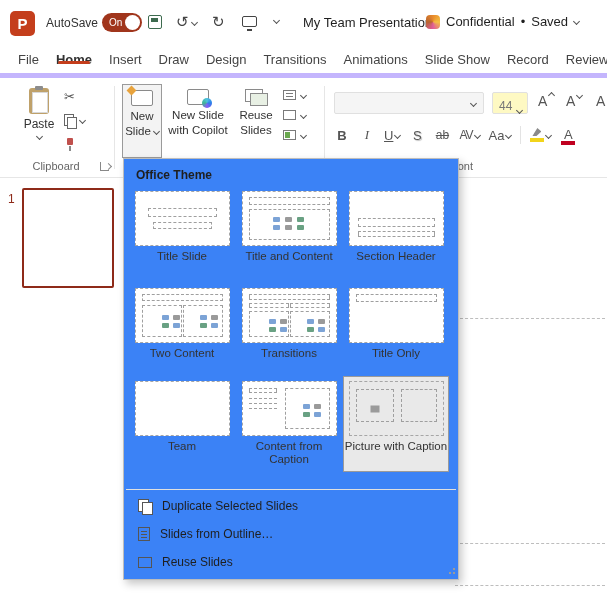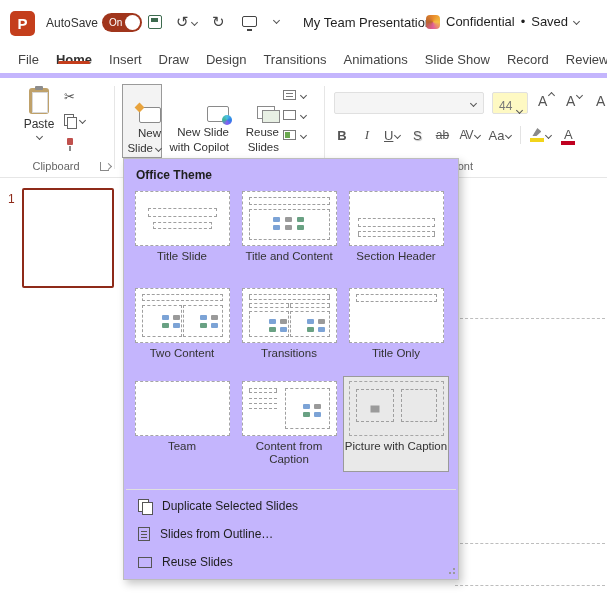--- a/index.html
+++ b/index.html
@@ -48,21 +48,21 @@
   .small-col { position:absolute; left:64px; top:10px; display:flex; flex-direction:column; gap:8px; }
   .small-btn { display:flex; align-items:center; gap:4px; height:16px; color:#555; }
   .scissors { font-size:13px; color:#555; }
   .copy-glyph { position:relative; width:12px; height:13px; }
   .copy-glyph::before { content:""; position:absolute; left:0; top:0; width:8px; height:10px; border:1px solid #666; background:#fff; }
   .copy-glyph::after { content:""; position:absolute; left:3px; top:3px; width:8px; height:10px; border:1px solid #666; background:#fff; }
   .painter-glyph { position:relative; width:12px; height:13px; }
   .painter-glyph::before { content:""; position:absolute; left:3px; top:0; width:6px; height:7px; background:#c0504d; border-radius:1px; }
   .painter-glyph::after { content:""; position:absolute; left:5px; top:8px; width:2px; height:5px; background:#8a8a8a; }
 
-  .big-btn { position:absolute; top:6px; display:flex; flex-direction:column; align-items:flex-end; padding-top:22px; gap:2px; font-size:11.5px; color:#333; text-align:center; line-height:13px; }
+  .big-btn { position:absolute; top:6px; display:flex; flex-direction:column; align-items:center; padding-top:5px; gap:2px; font-size:11.5px; color:#333; text-align:center; line-height:13px; }
   .new-slide-btn { left:122px; width:40px; height:74px; border:1px solid #9a9a9a; background:#f3f3f3; }
   .copilot-btn { left:167px; width:62px; height:74px; }
   .reuse-btn { left:233px; width:46px; height:74px; }
   .slide-glyph { width:22px; height:16px; border:1px solid #8a8a8a; background:#fff; border-radius:2px; position:relative; margin-bottom:2px; }
   .slide-glyph .spark { position:absolute; left:-4px; top:-4px; width:7px; height:7px; background:#e8a33d; transform:rotate(45deg); }
   .slide-glyph .copilot-dot { position:absolute; right:-4px; bottom:-4px; width:10px; height:10px; border-radius:50%; background:conic-gradient(#4ec3e0,#2b7de9,#8a5cf6,#40b394,#4ec3e0); }
   .stack-glyph { position:relative; width:22px; height:16px; margin-bottom:2px; }
   .stack-glyph::before { content:""; position:absolute; left:0; top:0; width:16px; height:11px; border:1px solid #8a8a8a; background:#fff; }
   .stack-glyph::after { content:""; position:absolute; left:5px; top:4px; width:16px; height:11px; border:1px solid #8a8a8a; background:#e8f0e4; }
   .mini-col { position:absolute; left:283px; top:10px; display:flex; flex-direction:column; gap:6px; }
@@ -90,21 +90,21 @@
   .fc-glyph::after { content:""; position:absolute; left:0; bottom:-2px; width:14px; height:4px; background:#c00020; }
 
   
   .slide-num { position:absolute; left:8px; top:192px; font-size:12px; color:#8e2a19; }
   .slide-thumb { position:absolute; left:22px; top:188px; width:92px; height:100px; border:2px solid #8e2a19; border-radius:2px; background:#fff; }
 
   
   .dash-line { position:absolute; border-top:1px dashed #bdbdbd; z-index:1; }
 
   
-  .dropdown { position:absolute; left:123px; top:158px; width:336px; height:422px; background:#c4b5fd; border:1px solid #bdbdbd; box-shadow:3px 4px 8px rgba(0,0,0,.22); z-index:10; }
+  .dropdown { position:absolute; left:123px; top:158px; width:336px; height:422px; background:#3b82f6; border:1px solid #bdbdbd; box-shadow:3px 4px 8px rgba(0,0,0,.22); z-index:10; }
   .dd-title { position:absolute; left:12px; top:9px; font-size:12px; font-weight:bold; color:#1f1f1f; }
   .cell { position:absolute; width:104px; text-align:center; }
   .cell .thumb { position:relative; margin:4px auto 0; width:95px; height:55px; border:1px dashed #a6a6a6; background:#fff; }
   .cell .cap { margin-top:4px; font-size:11.5px; color:#333; line-height:13px; }
   .cell.selected { background:#e9e9e9; outline:1px solid #9a9a9a; }
   .cell.selected .thumb { background:transparent; }
   .db { position:absolute; border:1px dashed #9f9f9f; }
   .dl { position:absolute; border-top:1px dashed #9f9f9f; width:28px; }
   .dots { position:absolute; display:grid; grid-template-columns:repeat(3,8px); gap:3px 4px; left:50%; transform:translateX(-50%); }
   .dots.two { grid-template-columns:repeat(2,7px); }

